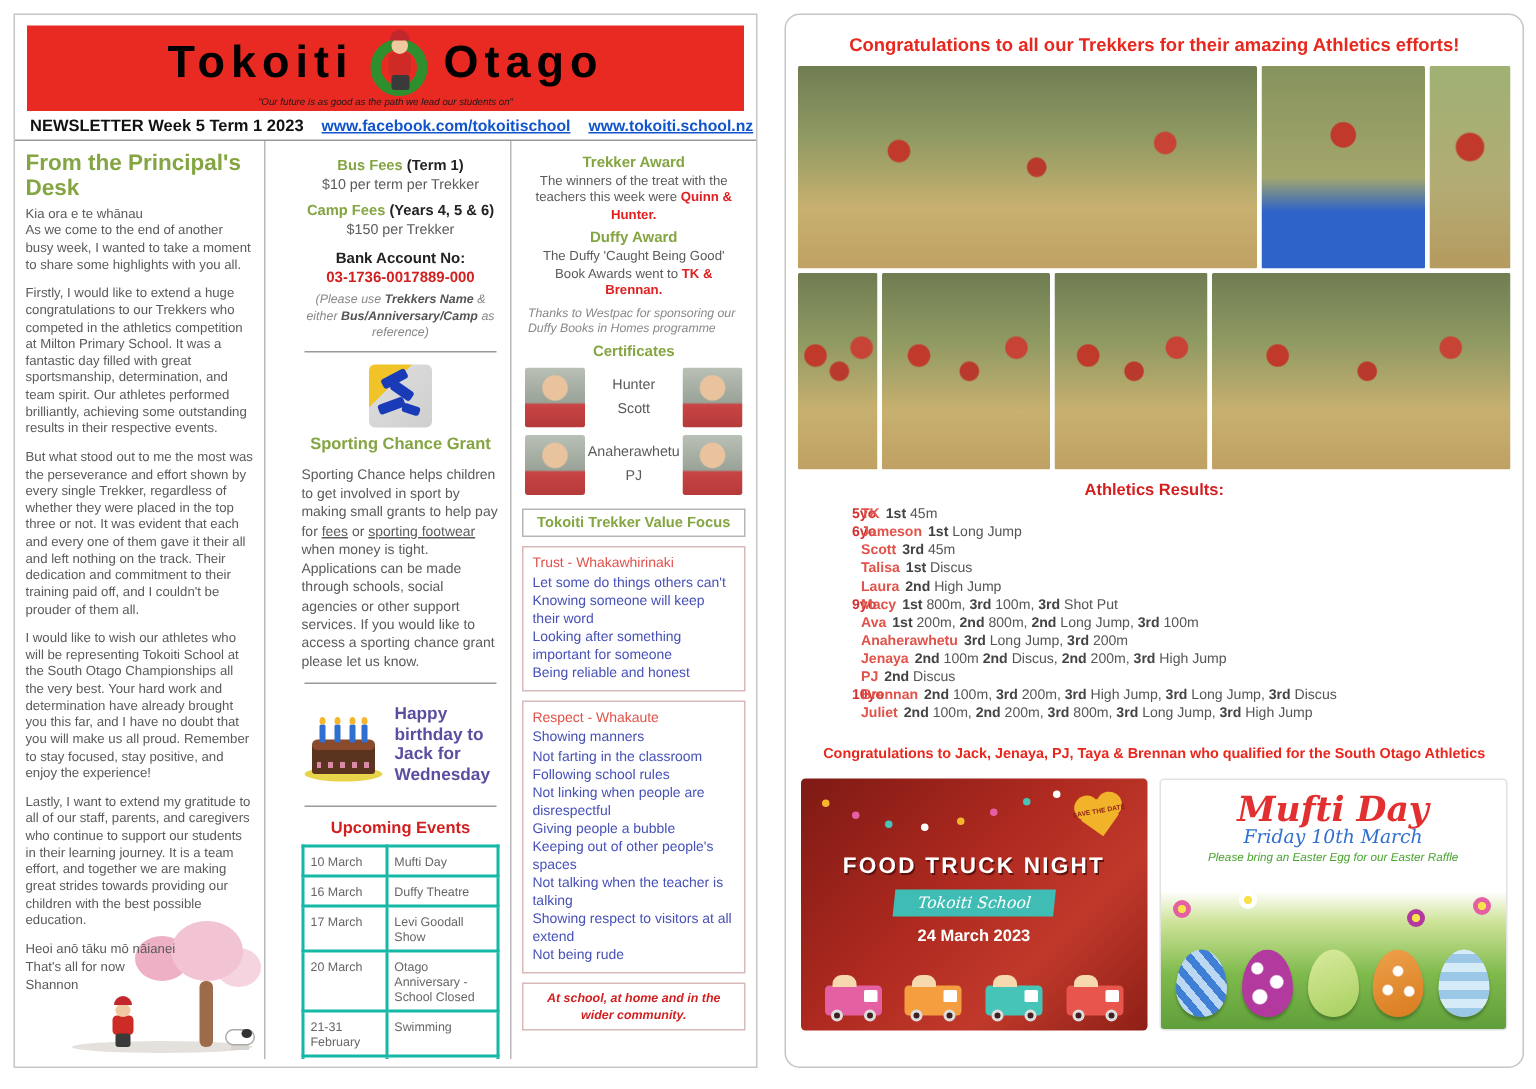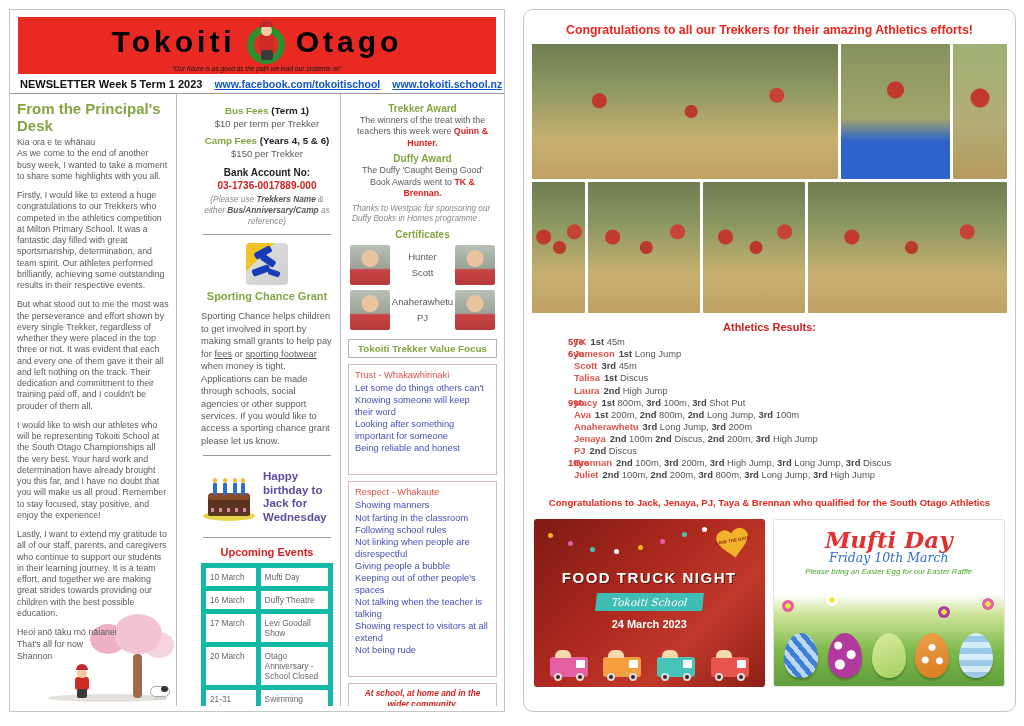--- a/index.html
+++ b/index.html
@@ -83,37 +83,37 @@
   .c-ice   { left:7px; bottom:21px; width:42px; height:7px; background:#8a4a2c; border-radius:4px; }
   .c-dots  { left:10px; bottom:9px; width:36px; height:4px; background:repeating-linear-gradient(90deg,#d98aa8 0 3px,transparent 3px 8px); }
   .cnd     { width:4px; height:12px; background:#2f6fd0; bottom:26px; border-radius:1px; }
   .cn1 { left:12px; } .cn2 { left:22px; } .cn3 { left:32px; } .cn4 { left:40px; }
   .flm     { width:4px; height:5px; background:#f5b62e; border-radius:50% 50% 50% 50%/60% 60% 40% 40%; bottom:38px; }
   .f1 { left:12px; } .f2 { left:22px; } .f3 { left:32px; } .f4 { left:40px; }
   .bday-text { color:#5b4ea0; font-weight:bold; font-size:11.5px; line-height:1.18; }
 
   .events-head { color:#d21f1f; font-weight:bold; font-size:11px; margin:8px 0 5px; }
   table.events { width:100%; border-collapse:collapse; font-size:8.3px; color:#666; text-align:left; }
-  table.events td { border:5px solid #14b8a6; padding:4px 4px; vertical-align:top; }
+  table.events td { border:2px solid #14b8a6; padding:4px 4px; vertical-align:top; }
   table.events td.d { width:43%; }
 
   
   .award-head { color:#84a542; font-weight:bold; font-size:10px; text-align:center; margin-top:4px; }
   .award-body { font-size:8.8px; color:#5a5a5a; text-align:center; line-height:1.3; margin:1px 4px 4px; }
   .award-body .rn { color:#e02020; font-weight:bold; }
   .award-note { font-size:8.2px; font-style:italic; color:#888; text-align:left; line-height:1.3; margin:0 4px 2px; }
   .cert-row { display:flex; align-items:center; justify-content:space-between; margin:5px 2px 0; }
   .cert-photo { width:40px; height:40px; border-radius:2px; flex:none;
     background-image: radial-gradient(circle at 50% 34%, #e8c39e 0 8px, transparent 9px),
                       linear-gradient(180deg,#b9c0b6 0%,#9aa398 58%,#c94444 62%,#b53a3a 100%); }
   .cert-names { flex:1; text-align:center; font-size:9.5px; color:#5a5a5a; }
   .cert-names div { margin:5px 0; }
 
   .vf-headbox { border:1px solid #b5b5b5; text-align:center; color:#84a542; font-weight:bold; font-size:9.8px; padding:3px 2px; margin-top:9px; }
-  .vf-box { border:1px solid #d8b9ba; padding:4px 6px 20px; margin-top:6px; font-size:9.3px; line-height:1.3; color:#4650b8; }
+  .vf-box { border:1px solid #d8b9ba; padding:4px 6px 6px; margin-top:6px; font-size:9.3px; line-height:1.3; color:#4650b8; }
   .vf-title { color:#e0524a; margin-bottom:1px; }
   .vf-footer { border:1px solid #d8b9ba; margin-top:6px; padding:4px 8px; text-align:center; color:#d21f1f; font-weight:bold; font-style:italic; font-size:8.3px; line-height:1.3; }
 
   
   .p2-title { color:#e8281e; font-weight:bold; font-size:12.3px; text-align:center; margin:13px 6px 7px; }
   .collage { margin:0 8px; }
   .crow { display:flex; gap:3px; margin-bottom:3px; }
   .crow1 { height:135px; } .crow2 { height:131px; }
   .photo { border-radius:1px;
     background-image: radial-gradient(circle at 22% 42%, #c0392b 0 7px, transparent 8px),

